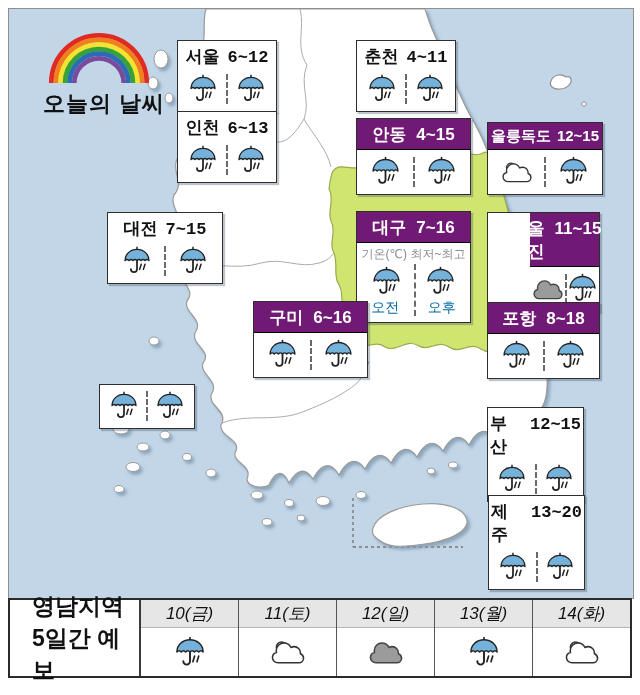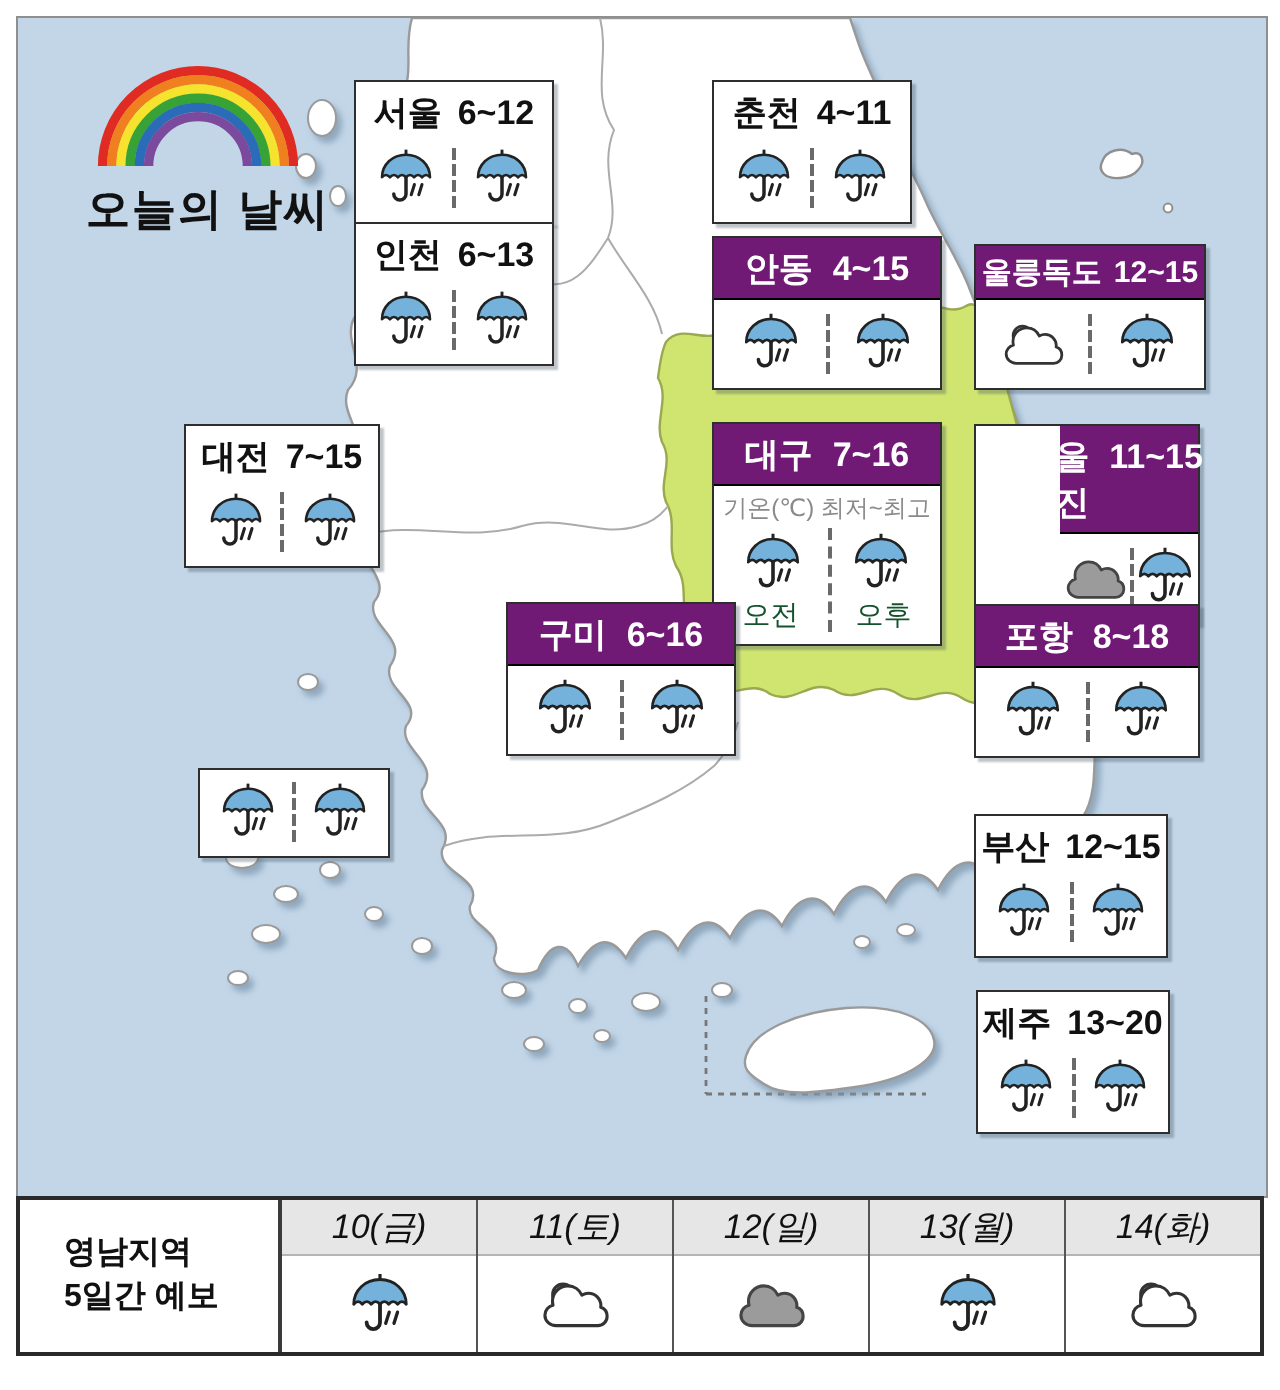--- a/index.html
+++ b/index.html
@@ -11,44 +11,44 @@
             border:1px solid #8f8f8f;background:#c2d6e8;}
   .map-svg{position:absolute;left:0;top:0;width:100%;height:100%;}
 
   .map-title{position:absolute;left:20px;top:18px;width:150px;text-align:center;}
   .map-title .txt{font-size:22px;font-weight:bold;color:#111;letter-spacing:1px;margin-top:2px;}
 
   
   .city-box{position:absolute;background:#fff;border:1.5px solid #2e2e2e;
             box-shadow:2px 2px 1px rgba(70,85,100,.35);box-sizing:border-box;}
   .title-row{display:flex;justify-content:center;align-items:baseline;gap:8px;
-             font-size:17px;font-weight:bold;color:#111;padding:4px 2px 0;}
+             font-size:17px;font-weight:bold;color:#111;padding:4px 2px 0;font-family:Liberation Mono, monospace;}
   .header-row{display:flex;justify-content:center;align-items:baseline;gap:10px;
               background:#701a75;color:#fff;font-size:17px;font-weight:bold;
               padding:4px 2px 3px;border-bottom:1.5px solid #000;}
   .city-box.compact .header-row{font-size:15px;gap:6px;}
   .icons-row{display:flex;align-items:center;justify-content:center;padding:5px 2px 6px;}
   .icon-cell{flex:1;display:flex;justify-content:center;align-items:center;}
   .sep{width:0;height:30px;border-left:2px dashed #6a6a6a;}
   .wicon{display:block;}
 
   
   .daegu-body{position:relative;}
   .daegu-body .legend-row{font-size:12px;color:#8a8a8a;text-align:center;padding:3px 1px 0;white-space:nowrap;}
   .daegu-body .icons-row{padding:2px 2px 0;}
-  .daegu-body .ampm-row{display:flex;color:#14532d;font-size:14px;padding:1px 0 5px;}
+  .daegu-body .ampm-row{display:flex;color:#0369a1;font-size:14px;padding:1px 0 5px;}
   .daegu-body .ampm-row span{flex:1;text-align:center;}
   .daegu-body .vline{position:absolute;left:50%;top:21px;bottom:6px;border-left:2px dashed #6a6a6a;}
 
   
   .ftable{position:absolute;left:8px;top:598px;width:624px;height:80px;
           border:2px solid #2a2a2a;background:#fff;display:flex;box-sizing:border-box;}
   .fregion{width:131px;border-right:2px solid #3a3a3a;display:flex;flex-direction:column;
            justify-content:center;padding-left:22px;box-sizing:border-box;
-           font-size:16px;font-weight:bold;color:#111;line-height:1.4;}
+           font-size:23px;font-weight:bold;color:#111;line-height:1.4;}
   .fday{flex:1;display:flex;flex-direction:column;border-right:1.5px solid #555;font-style:italic;}
   .fday:last-child{border-right:none;}
   .fday .dhead{height:27px;background:#e6e6e6;border-bottom:1px solid #b5b5b5;
                display:flex;align-items:center;justify-content:center;font-size:17px;color:#111;}
   .fday .dbody{flex:1;display:flex;align-items:center;justify-content:center;background:#fff;}
 </style>
 </head>
 <body>
 
 <svg width="0" height="0" style="position:absolute" aria-hidden="true">
@@ -228,21 +228,21 @@
           </span>
           <span class="sep"></span>
           <span class="icon-cell">
             <svg class="wicon" width="31" height="33">
               <use href="#sym-rain-umbrella" xlink:href="#sym-rain-umbrella"></use>
             </svg>
           </span>
         </div>
     </div>
 
-    <div class="city-box plain" style="left:83px;top:203px;width:98px;">
+    <div class="city-box plain" style="left:98px;top:203px;width:116px;">
       <div class="title-row">
           <span>대전</span>
           <span>7~15</span>
         </div>
       <div class="icons-row">
           <span class="icon-cell">
             <svg class="wicon" width="30" height="32">
               <use href="#sym-rain-umbrella" xlink:href="#sym-rain-umbrella"></use>
             </svg>
           </span>

